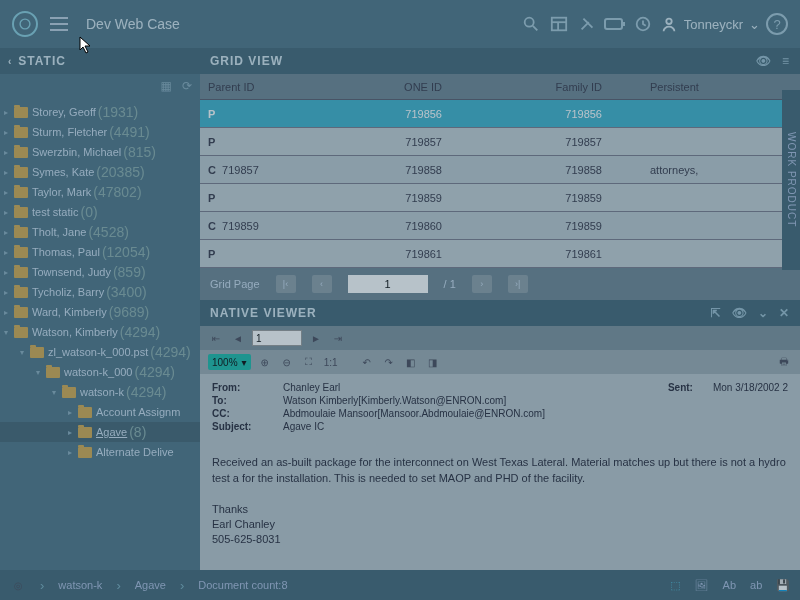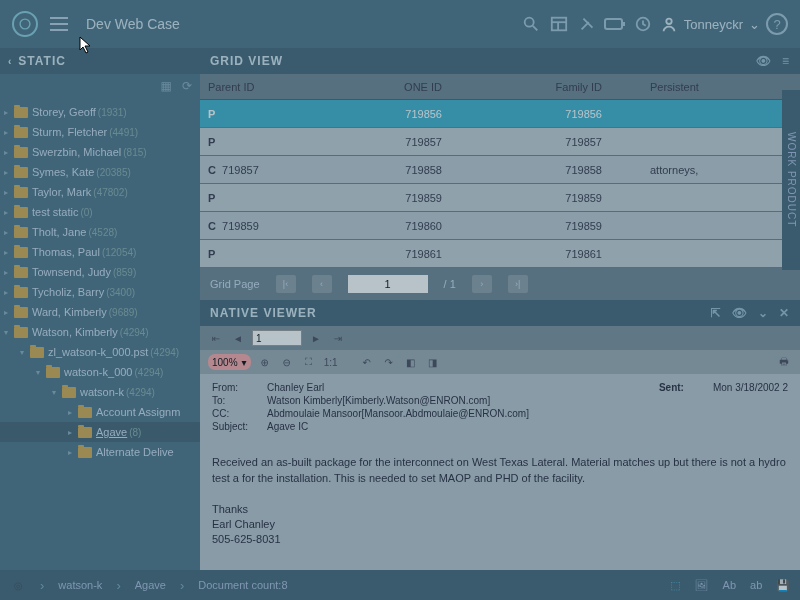--- a/index.html
+++ b/index.html
@@ -20,47 +20,47 @@
 .sidebar{width:200px;background:#4a7183;display:flex;flex-direction:column}
 .sb-head{height:26px;background:#3e6272;display:flex;align-items:center;padding:0 8px;color:#d5e5ee;font-size:12px;font-weight:bold;letter-spacing:1px}
 .sb-head .arr{margin-right:6px;font-size:10px}
 .sb-tools{height:24px;display:flex;justify-content:flex-end;align-items:center;padding:0 8px;gap:10px}
 .sb-tools span{color:#8ab;font-size:12px}
 .tree{flex:1;overflow:hidden;padding:4px 0}
 .trow{display:flex;align-items:center;height:20px;padding-left:4px;font-size:11px;color:#cde;white-space:nowrap;cursor:pointer}
 .trow .tri{width:10px;color:#8ab;font-size:8px}
 .fold{width:14px;height:11px;background:#d4a84a;border-radius:1px;margin-right:4px;position:relative}
 .fold:before{content:"";position:absolute;top:-2px;left:0;width:6px;height:2px;background:#d4a84a;border-radius:1px 1px 0 0}
-.cnt{color:#8aa;font-size:10px;margin-left:2px}
+.cnt{color:#8aa;font-size:14px;margin-left:2px}
 .trow.sel{background:rgba(0,0,0,0.15)}
 .trow.hl .lbl{text-decoration:underline}
 .content{flex:1;display:flex;flex-direction:column;background:#5a7585}
 .panel-h{height:26px;background:#3e6272;display:flex;align-items:center;padding:0 10px;color:#d5e5ee;font-size:12px;font-weight:bold;letter-spacing:1px}
 .panel-h .pctrl{margin-left:auto;display:flex;gap:10px;color:#9bc}
 .grid{background:#f0abfc;display:flex;flex-direction:column}
 .ghead{display:flex;height:26px;background:#6a8190;align-items:center;font-size:11px;color:#334;border-bottom:1px solid #556}
 .gcol{padding:0 8px}
 .c1{width:90px}.c2{width:160px;text-align:right}.c3{width:160px;text-align:right}.c4{flex:1;padding-left:40px}
 .grow{display:flex;height:28px;align-items:center;font-size:11px;color:#334;border-bottom:1px solid #778;background:#bac6cc}
 .grow:nth-child(even){background:#c2cdd2}
 .grow.sel{background:#3aafc9;color:#fff}
 .gpager{height:30px;display:flex;align-items:center;padding:16px 10px;gap:16px;font-size:11px;color:#cde;background:#6a8190}
 .pgbtn{width:20px;height:18px;background:#8a9ba5;display:flex;align-items:center;justify-content:center;font-size:9px;border-radius:2px;cursor:pointer}
 .pginput{width:80px;height:18px;background:#fff;border:none;text-align:center;font-size:11px}
 .viewer{flex:1;display:flex;flex-direction:column}
 .vtool1{height:24px;background:#7a8e99;display:flex;align-items:center;padding:0 8px;gap:6px}
 .vtool1 input{width:50px;height:16px;background:#fff;border:1px solid #999;font-size:10px;padding:0 3px}
 .vicon{width:16px;height:16px;color:#445;font-size:10px;display:flex;align-items:center;justify-content:center}
 .vtool2{height:24px;background:#9aa8b0;display:flex;align-items:center;padding:0 8px;gap:6px;font-size:10px}
-.zoom{display:flex;align-items:center;background:#fca5a5;height:16px;padding:0 4px;border-radius:7px}
+.zoom{display:flex;align-items:center;background:#14b8a6;height:16px;padding:0 4px;border-radius:2px}
 .vbody{flex:1;background:#b8c3c9;padding:8px 12px;font-size:11px;color:#223;overflow:hidden}
 .ehead{display:flex;font-size:10px;margin-bottom:2px}
-.elbl{width:55px;font-weight:normal}
+.elbl{width:71px;font-weight:bold}
 .eval{flex:1}
-.esent{margin-left:auto;display:flex;gap:29px}
+.esent{margin-left:auto;display:flex;gap:20px}
 .ebody{margin-top:8px;font-size:11px;line-height:1.4}
 .bottombar{position:absolute;bottom:0;left:0;right:0;height:30px;background:#3e6272;display:flex;align-items:center;padding:0 10px;gap:14px;font-size:11px;color:#abd}
 .crumb{display:flex;align-items:center;gap:4px}
 .chev{color:#7ab;font-size:13px}
 .bbright{margin-left:auto;display:flex;gap:14px}
 .workprod{position:absolute;right:0;top:90px;width:18px;height:180px;background:#3e6272;writing-mode:vertical-rl;text-align:center;font-size:10px;color:#abd;letter-spacing:1px;display:flex;align-items:center;justify-content:center;cursor:pointer}
 </style>
 </head>
 <body>
 

